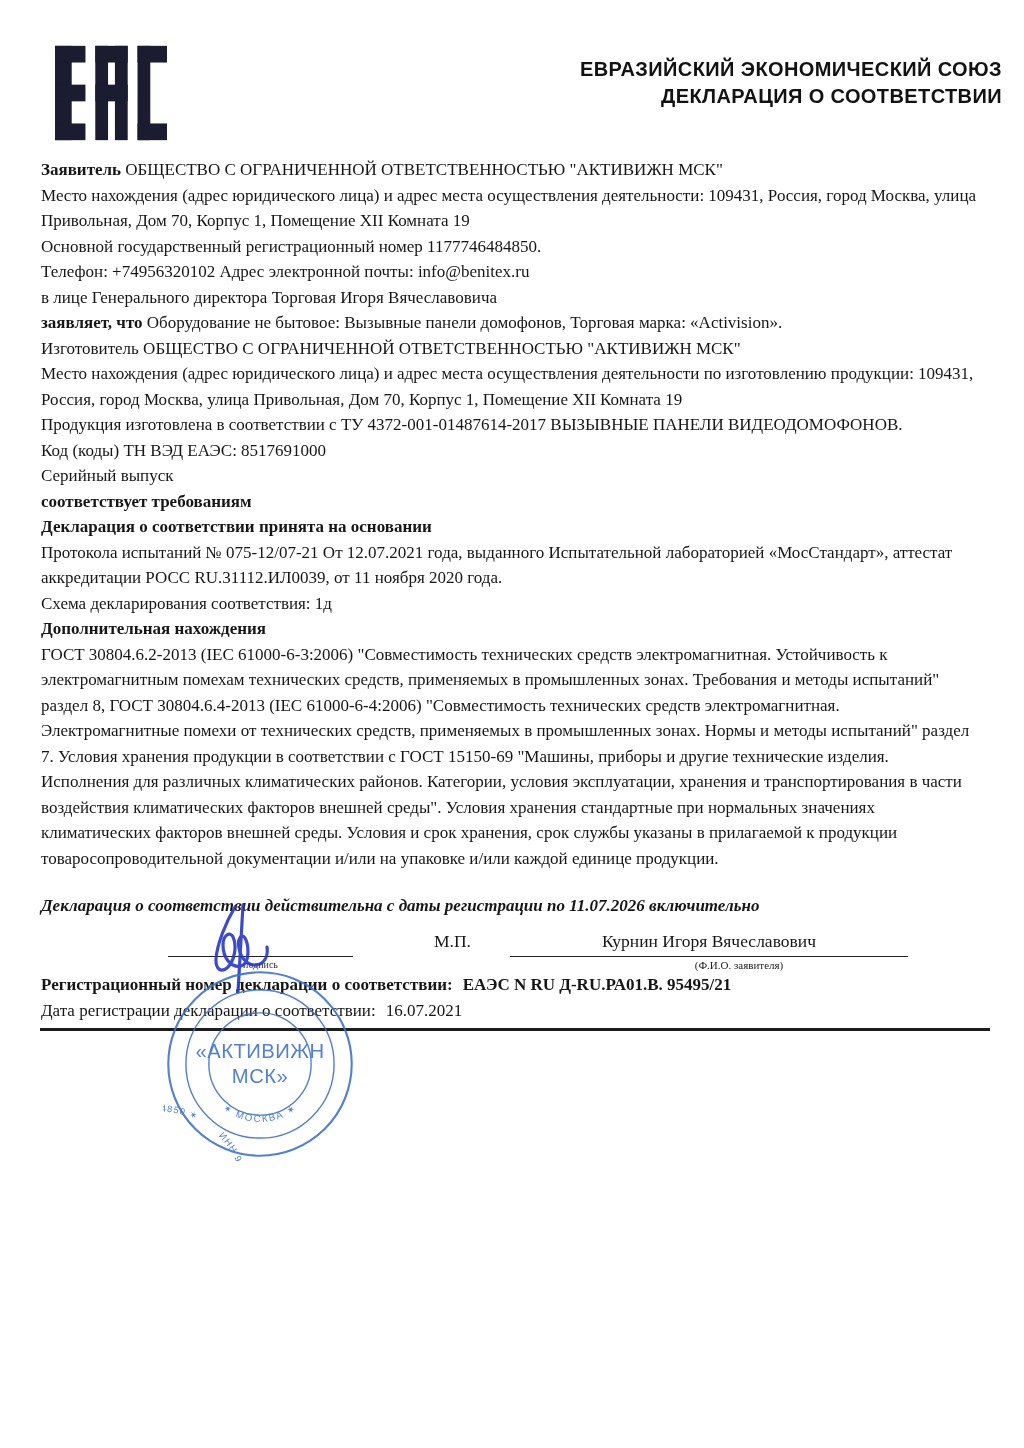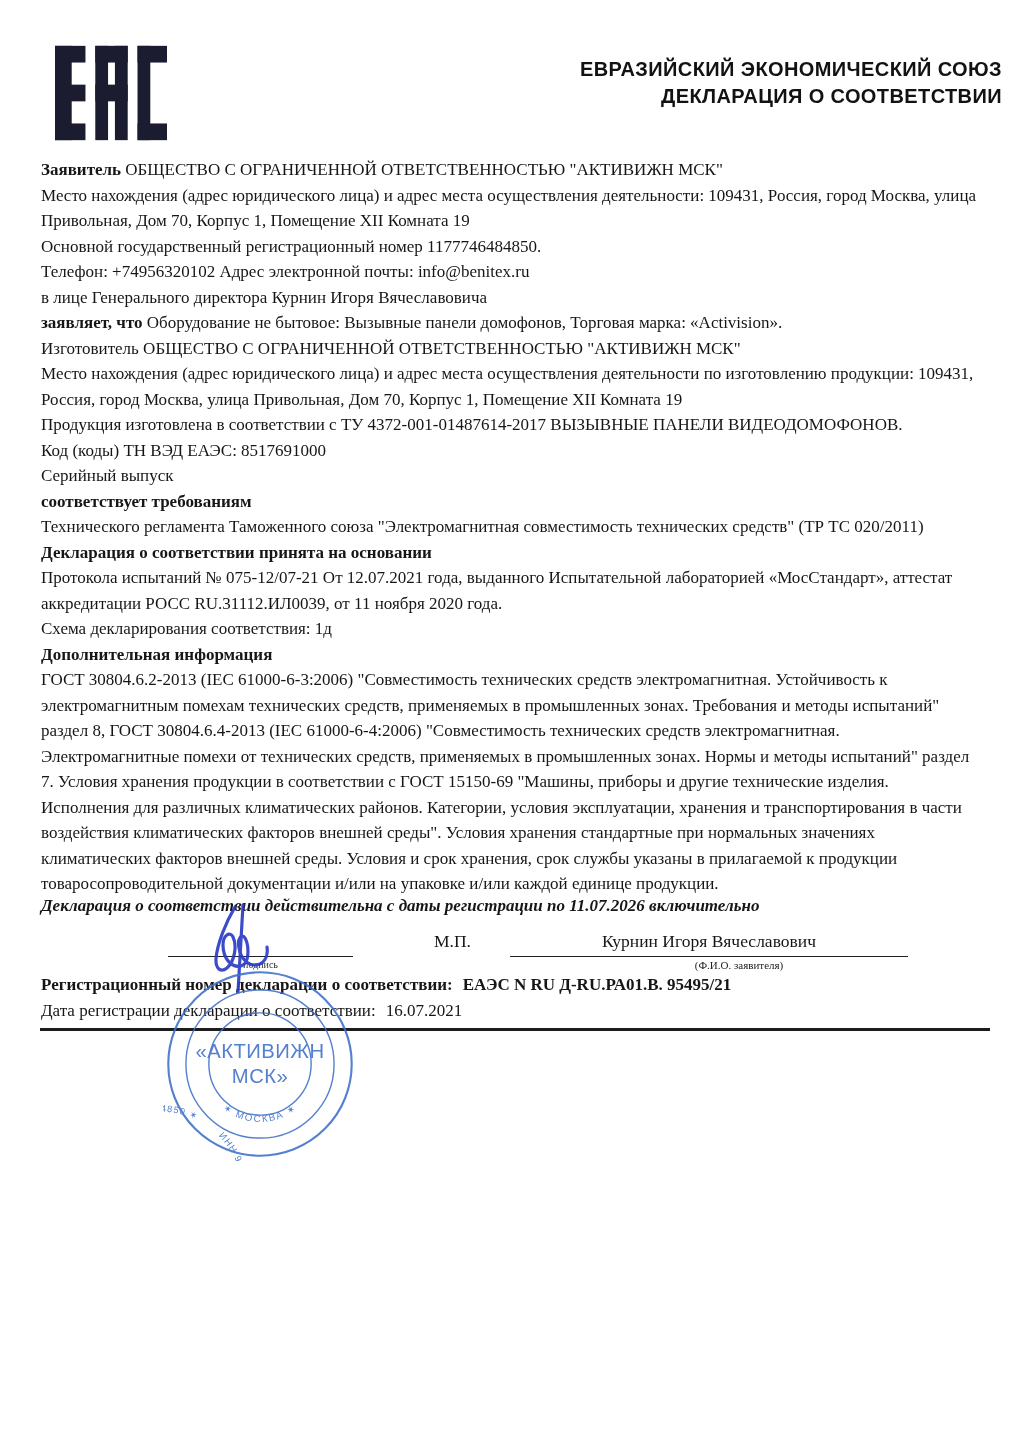--- a/index.html
+++ b/index.html
@@ -76,33 +76,32 @@
   <div class="titles">
     <div class="title-line1">ЕВРАЗИЙСКИЙ ЭКОНОМИЧЕСКИЙ СОЮЗ</div>
     <div class="title-line2">ДЕКЛАРАЦИЯ О СООТВЕТСТВИИ</div>
   </div>
 
   <div class="content">
       <p class="doc-line"><span class="b">Заявитель</span><span> ОБЩЕСТВО С ОГРАНИЧЕННОЙ ОТВЕТСТВЕННОСТЬЮ "АКТИВИЖН МСК"</span></p>
       <p class="doc-line"><span>Место нахождения (адрес юридического лица) и адрес места осуществления деятельности: 109431, Россия, город Москва, улица Привольная, Дом 70, Корпус 1, Помещение XII Комната 19</span></p>
       <p class="doc-line"><span>Основной государственный регистрационный номер 1177746484850.</span></p>
       <p class="doc-line"><span>Телефон: +74956320102 Адрес электронной почты: info@benitex.ru</span></p>
-      <p class="doc-line"><span>в лице Генерального директора Курнин Игоря Вячеславовича</span></p>
+      <p class="doc-line"><span>в лице Генерального директора Торговая Игоря Вячеславовича</span></p>
       <p class="doc-line"><span class="b">заявляет, что</span><span> Оборудование не бытовое: Вызывные панели домофонов, Торговая марка: «Activision».</span></p>
       <p class="doc-line"><span>Изготовитель ОБЩЕСТВО С ОГРАНИЧЕННОЙ ОТВЕТСТВЕННОСТЬЮ "АКТИВИЖН МСК"</span></p>
       <p class="doc-line"><span>Место нахождения (адрес юридического лица) и адрес места осуществления деятельности по изготовлению продукции: 109431, Россия, город Москва, улица Привольная, Дом 70, Корпус 1, Помещение XII Комната 19</span></p>
       <p class="doc-line"><span>Продукция изготовлена в соответствии с ТУ 4372-001-01487614-2017 ВЫЗЫВНЫЕ ПАНЕЛИ ВИДЕОДОМОФОНОВ.</span></p>
       <p class="doc-line"><span>Код (коды) ТН ВЭД ЕАЭС: 8517691000</span></p>
       <p class="doc-line"><span>Серийный выпуск</span></p>
       <p class="doc-line"><span class="b">соответствует требованиям</span></p>
-      <p class="doc-line"><span>Технического регламента Таможенного союза "Электромагнитная совместимость технических средств" (ТР ТС 020/2011)</span></p>
       <p class="doc-line"><span class="b">Декларация о соответствии принята на основании</span></p>
       <p class="doc-line"><span>Протокола испытаний № 075-12/07-21 От 12.07.2021 года, выданного Испытательной лабораторией «МосСтандарт», аттестат аккредитации РОСС RU.31112.ИЛ0039, от 11 ноября 2020 года.</span></p>
       <p class="doc-line"><span>Схема декларирования соответствия: 1д</span></p>
-      <p class="doc-line"><span class="b">Дополнительная информация</span></p>
+      <p class="doc-line"><span class="b">Дополнительная нахождения</span></p>
       <p class="doc-line"><span>ГОСТ 30804.6.2-2013 (IEC 61000-6-3:2006) "Совместимость технических средств электромагнитная. Устойчивость к электромагнитным помехам технических средств, применяемых в промышленных зонах. Требования и методы испытаний" раздел 8, ГОСТ 30804.6.4-2013 (IEC 61000-6-4:2006) "Совместимость технических средств электромагнитная. Электромагнитные помехи от технических средств, применяемых в промышленных зонах. Нормы и методы испытаний" раздел 7. Условия хранения продукции в соответствии с ГОСТ 15150-69 "Машины, приборы и другие технические изделия. Исполнения для различных климатических районов. Категории, условия эксплуатации, хранения и транспортирования в части воздействия климатических факторов внешней среды". Условия хранения стандартные при нормальных значениях климатических факторов внешней среды. Условия и срок хранения, срок службы указаны в прилагаемой к продукции товаросопроводительной документации и/или на упаковке и/или каждой единице продукции.</span></p>
     </div>
 
   <div class="validity">Декларация о соответствии действительна с даты регистрации по 11.07.2026 включительно</div>
 
   <div class="mp-label">М.П.</div>
   <div class="sig-line"></div>
   <div class="sig-caption">подпись</div>
   <div class="fio-name">Курнин Игоря Вячеславович</div>
   <div class="fio-line"></div>

